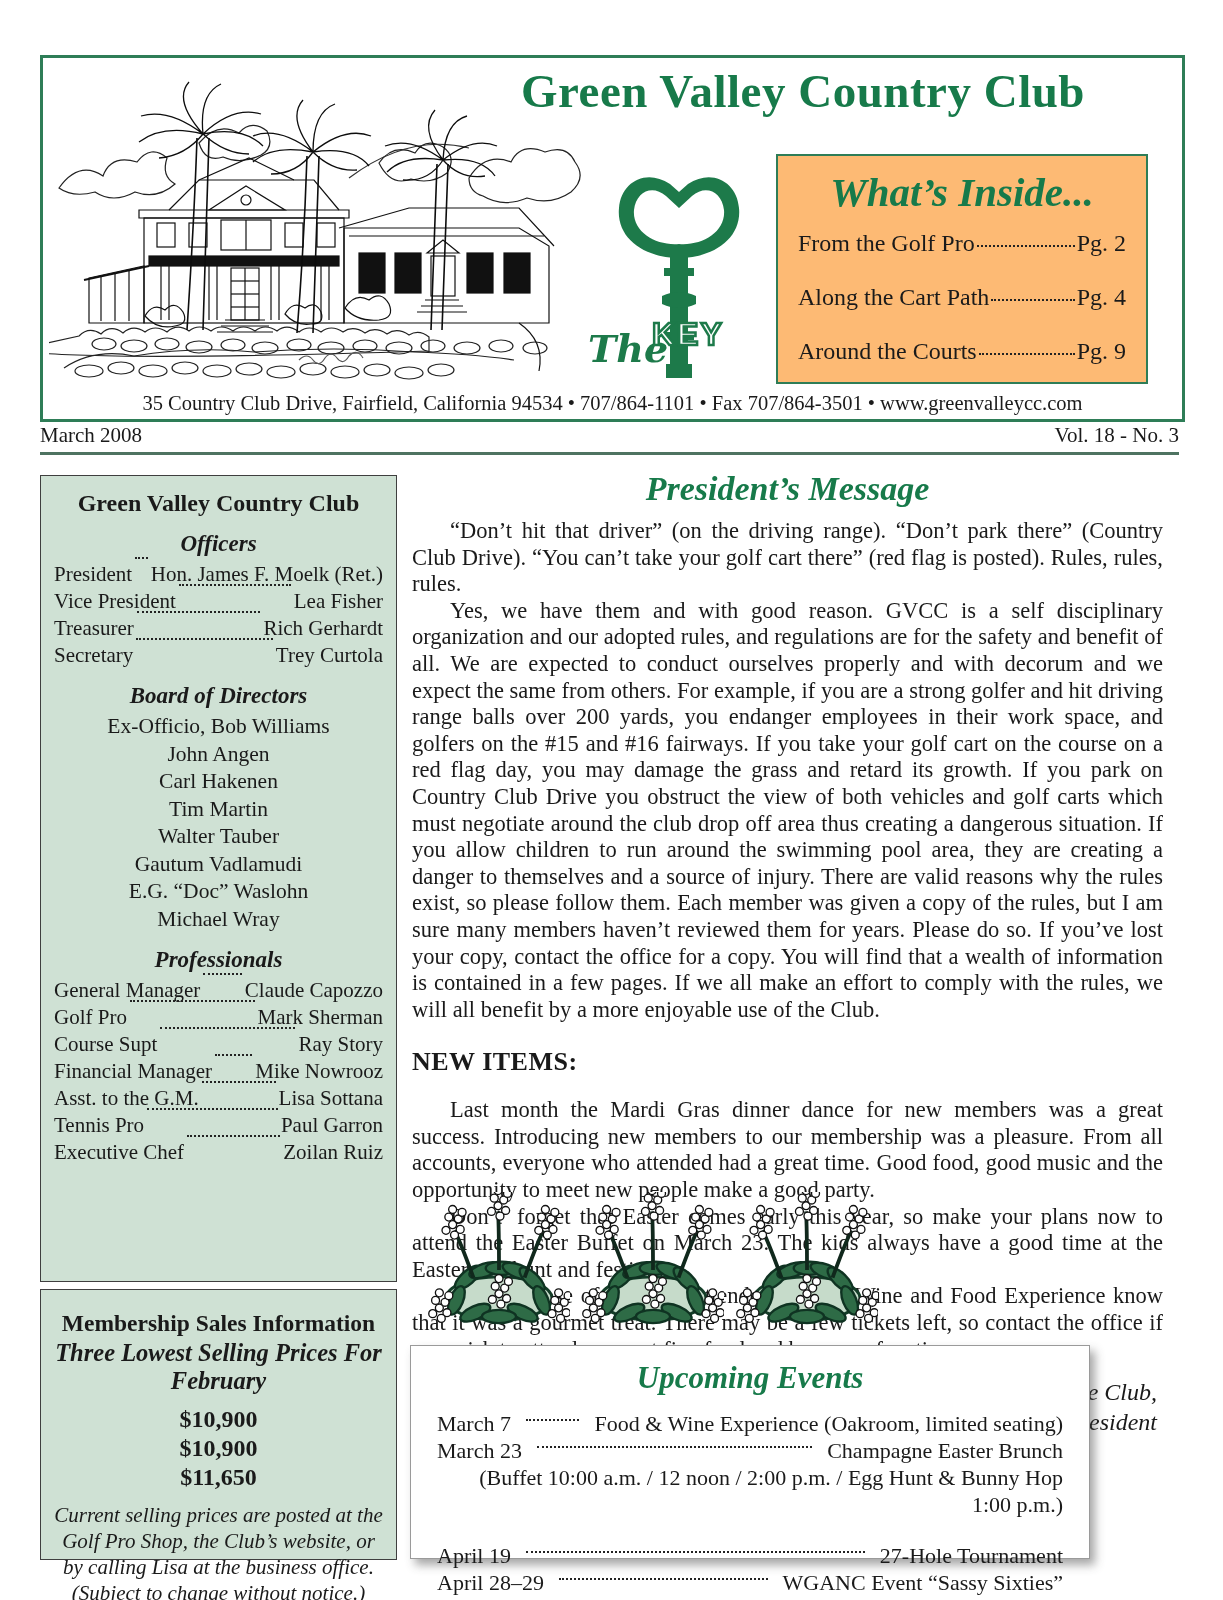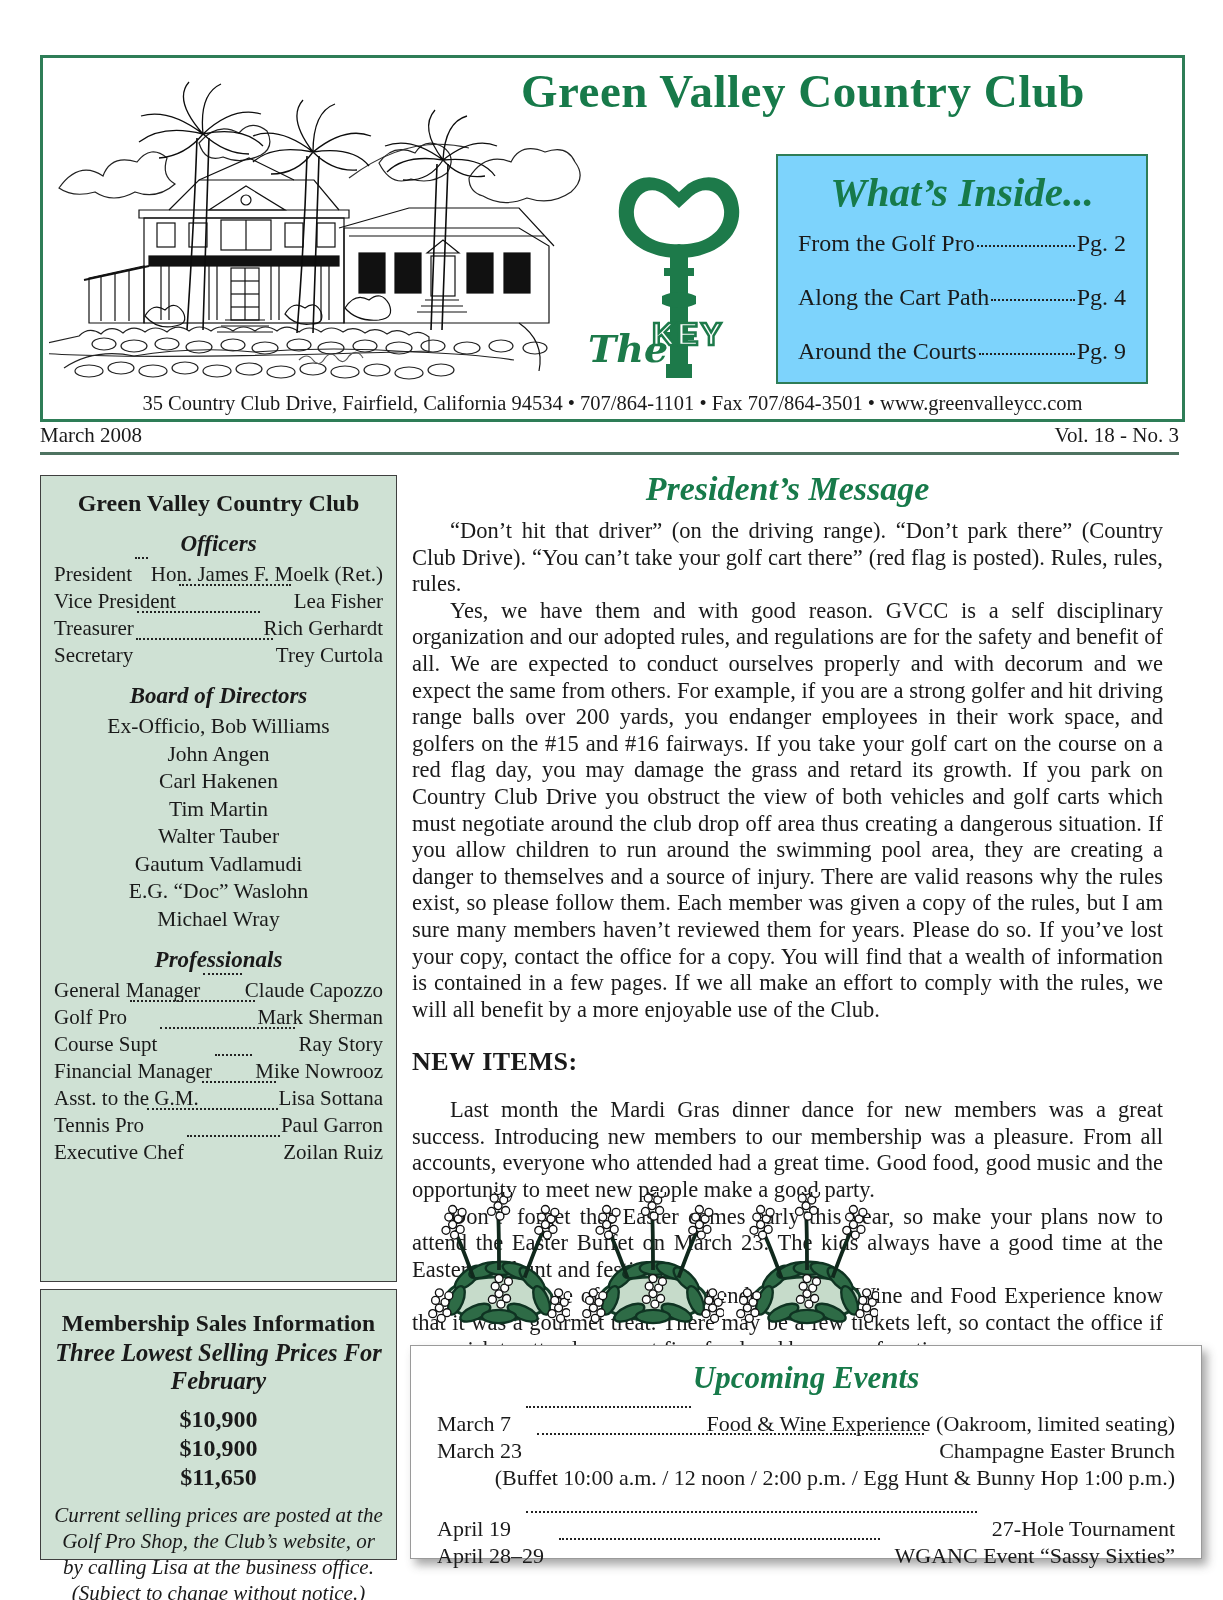--- a/index.html
+++ b/index.html
@@ -10,21 +10,21 @@
   .masthead{position:absolute;left:40px;top:55px;width:1139px;height:361px;
             border:3px solid #2e7d57;background:#fff;}
   .mast-title{position:absolute;left:400px;top:6px;width:720px;text-align:center;
               font-size:47px;font-weight:bold;color:#177a4a;letter-spacing:.5px;white-space:nowrap;}
   .illustration{position:absolute;left:6px;top:10px;width:560px;height:318px;}
   .keylogo{position:absolute;left:543px;top:92px;width:186px;height:242px;}
   .keylogo .the{position:absolute;left:2px;top:176px;font-size:38px;font-style:italic;font-weight:bold;color:#1d7a4a;font-family:"DejaVu Serif",serif;}
   .keylogo .key{position:absolute;left:66px;top:166px;font-size:32px;font-weight:bold;color:#fff;
                 -webkit-text-stroke:2.5px #1d7a4a;letter-spacing:2px;font-family:Liberation Sans, sans-serif;}
   .whats-inside{position:absolute;left:733px;top:96px;width:372px;height:230px;
-                border:2px solid #2e7d57;background:#7dd3fc;padding:6px 20px;box-sizing:border-box;}
+                border:2px solid #2e7d57;background:#fdba74;padding:6px 20px;box-sizing:border-box;}
   .wi-title{text-align:center;font-size:41px;font-weight:bold;font-style:italic;color:#177a4a;margin:6px 0 14px 0;}
   .wi-row{display:flex;align-items:baseline;font-size:24px;margin:0 0 27px 0;text-align:center;}
   .wi-row .lbl{white-space:nowrap;}
   .wi-row .dots{flex:1;border-bottom:2.5px dotted #222;margin:0 2px;transform:translateY(-4px);}
   .wi-row .val{white-space:nowrap;}
   .mast-address{position:absolute;left:0;right:0;bottom:4px;text-align:center;font-size:20.5px;}
 
   
   .dateline{position:absolute;left:40px;top:423px;width:1139px;display:flex;justify-content:space-between;font-size:21px;}
   .rule{position:absolute;left:40px;top:452px;width:1139px;height:3px;background:#4e7361;}
@@ -48,25 +48,25 @@
   
   .main{position:absolute;left:412px;top:458px;width:751px;}
   .pm-title{text-align:center;font-size:34px;font-weight:bold;font-style:italic;color:#177a4a;margin:12px 0 10px 0;}
   .main p{font-size:22.5px;line-height:26.6px;text-align:justify;text-indent:38px;margin:0;}
   .ni-head{font-size:26px;font-weight:bold;margin:24px 0 20px 0;letter-spacing:.5px;}
   .signoff{text-align:right;font-size:24px;font-style:italic;line-height:30px;margin-top:14px;padding-right:6px;}
 
   .flowers{position:absolute;left:428px;top:1192px;display:flex;gap:12px;}
 
   
-  .events{position:absolute;left:410px;top:1345px;width:792px;height:214px;background:#fff;
+  .events{position:absolute;left:410px;top:1345px;width:680px;height:214px;background:#fff;
           border:1.5px solid #9a9a9a;box-shadow:5px 6px 9px rgba(60,60,60,.45);
           padding:6px 26px;box-sizing:border-box;}
   .ev-title{text-align:center;font-size:31px;font-weight:bold;font-style:italic;color:#177a4a;margin:8px 0 14px 0;}
-  .ev-row{display:flex;align-items:flex-start;font-size:22px;line-height:27px;gap:12px;}
+  .ev-row{display:flex;align-items:center;font-size:22px;line-height:27px;gap:12px;}
   .ev-row .dots{flex:1;border-bottom:2px dotted #222;margin:0 3px;transform:translateY(-4px);}
   .ev-sub{text-align:right;font-size:22px;line-height:27px;}
   .ev-gap{height:24px;}
 </style>
 </head>
 <body>
 
 <div id="page">
 
   <div class="masthead">

